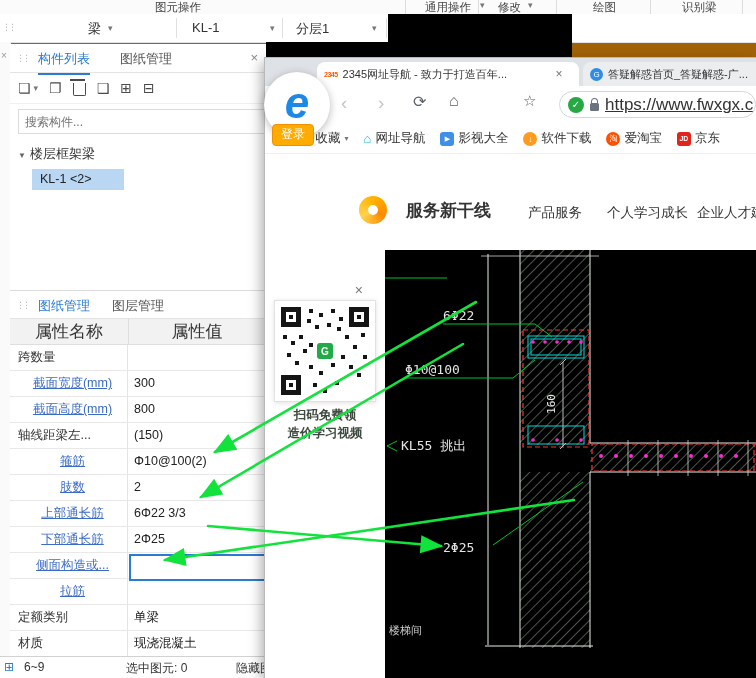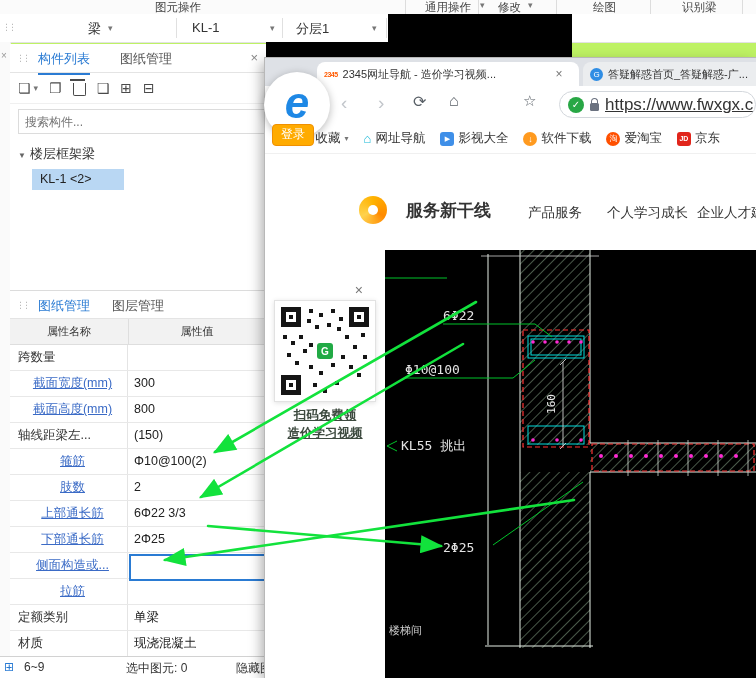--- a/index.html
+++ b/index.html
@@ -1,16 +1,16 @@
 <!DOCTYPE html>
 <html><head>
 <meta charset="utf-8">
 <style>
   html,body { margin:0; padding:0; }
-  #root { position:relative; width:756px; height:678px; background:#bef264; overflow:hidden;
+  #root { position:relative; width:756px; height:678px; background:#a16207; overflow:hidden;
           font-family:"Liberation Sans","DejaVu Sans",sans-serif; }
   .abs { position:absolute; }
 
   
   .topstrip { position:absolute; left:0; top:0; width:756px; height:14px; background:#fbfbfb;
               border-bottom:1px solid #e8e8e8; font-size:11.5px; color:#444; z-index:1; }
   .topstrip .itm { position:absolute; top:0; white-space:nowrap; }
   .vsep { position:absolute; top:0; height:14px; border-left:1px solid #ddd; }
   .row2 { position:absolute; left:0; top:14px; width:756px; height:28px; background:#fff;
           border-bottom:1px solid #e2e2e2; font-size:13px; color:#333; z-index:1; }
@@ -40,21 +40,21 @@
                    font-family:inherit; color:#333; }
   .treegrp { padding:6px 0 0 8px; font-size:13px; color:#333; }
   .treearrow { font-size:8px; color:#666; margin-right:4px; }
   .treeitem { margin:6px 0 0 22px; width:84px; height:21px; line-height:21px; background:#b9d7f3;
               font-size:12.5px; color:#222; padding-left:8px; }
 
   
   .props-panel { left:10px; top:290px; width:256px; height:366px; background:#fff; border-top:1px solid #dcdcdc; z-index:3; }
   .ptabs { position:relative; height:27px; border-bottom:1px solid #e4e4e4; font-size:13px; }
   .phead { position:relative; height:25px; background:#f2f2f2; border-bottom:1px solid #dedede;
-           font-size:11px; color:#333; }
+           font-size:17px; color:#333; }
   .ph1 { position:absolute; left:0; width:118px; text-align:center; line-height:25px; border-right:1px solid #dedede; }
   .ph2 { position:absolute; left:118px; right:0; text-align:center; line-height:25px; }
   .prow { position:relative; height:25px; border-bottom:1px solid #e8e8e8; font-size:12.5px; }
   .pname { position:absolute; left:0; top:0; width:118px; height:25px; line-height:24px; padding-left:8px;
            border-right:1px solid #e4e4e4; color:#333; white-space:nowrap; overflow:hidden; box-sizing:border-box; }
   .pname.link { color:#3b6bc6; text-decoration:underline;text-align:center; }
   .pval { position:absolute; left:118px; top:0; right:0; height:25px; line-height:24px; padding-left:6px;
           color:#222; white-space:nowrap; overflow:hidden; }
   .cellinput { position:absolute; left:119px; top:1px; width:132px; height:21px; border:2px solid #2a7bd3;
                outline:none; font-family:inherit; }
@@ -106,21 +106,21 @@
   .logoicon::after { content:""; position:absolute; left:9px; top:9px; width:10px; height:10px;
                      border-radius:50%; background:#fff; }
   .logotext { font-size:17px; font-weight:bold; color:#333; }
   .sitenav { position:absolute; top:146px; font-size:13.5px; color:#333; white-space:nowrap; }
 
   
   .qr { position:absolute; left:6px; top:224px; width:108px; text-align:center; }
   .qrclose { text-align:right; padding-right:16px; color:#777; font-size:14px; height:16px; }
   .qrcard { margin:2px auto 0; width:102px; height:102px; background:#fff; border:1px solid #e2e2e2;
             box-shadow:0 1px 5px rgba(0,0,0,.12); padding:4px; box-sizing:border-box; }
-  .qrt { font-size:12.5px; font-weight:bold; color:#3d4a3f; margin-top:5px;text-decoration:underline; }
+  .qrt { font-size:12.5px; font-weight:bold; color:#3d4a3f; margin-top:5px; }
   .qrt2 { margin-top:1px; }
 
   
   .cadwrap { position:absolute; left:120px; top:192px; width:371px; height:428px; background:#000; }
   .cadtext { font-family:"DejaVu Sans Mono","Liberation Mono",monospace; }
 
   
   .elogo { left:264px; top:72px; width:66px; height:66px; border-radius:50%; background:#fff; z-index:40;
            box-shadow:0 2px 8px rgba(0,0,0,.28); display:flex; align-items:center; justify-content:center; }
   .elogo span { color:#1e88e5; font-size:44px; font-weight:bold; font-style:italic; margin-top:-4px; }
@@ -258,21 +258,21 @@
     <span style="left:4px;color:#2a7bd3">⊞</span>
     <span style="left:24px">6~9</span>
     <span style="left:126px">选中图元: 0</span>
     <span style="left:236px">隐藏图元</span>
   </div>
 
   <div class="abs browser">
     <div class="tabbar">
       <div class="btab tab1">
         <span class="fav1">2345</span>
-        <span class="title" style="width:206px">2345网址导航 - 造价学习视频...</span>
+        <span class="title" style="width:206px">2345网址导航 - 致力于打造百年...</span>
         <span class="tabclose">×</span>
       </div>
       <div class="btab tab2">
         <span class="fav2">G</span>
         <span class="title">答疑解惑首页_答疑解惑-广...</span>
       </div>
     </div>
     <div class="btoolbar">
       <span class="navbtn off" style="left:76px">‹</span>
       <span class="navbtn off" style="left:113px">›</span>

